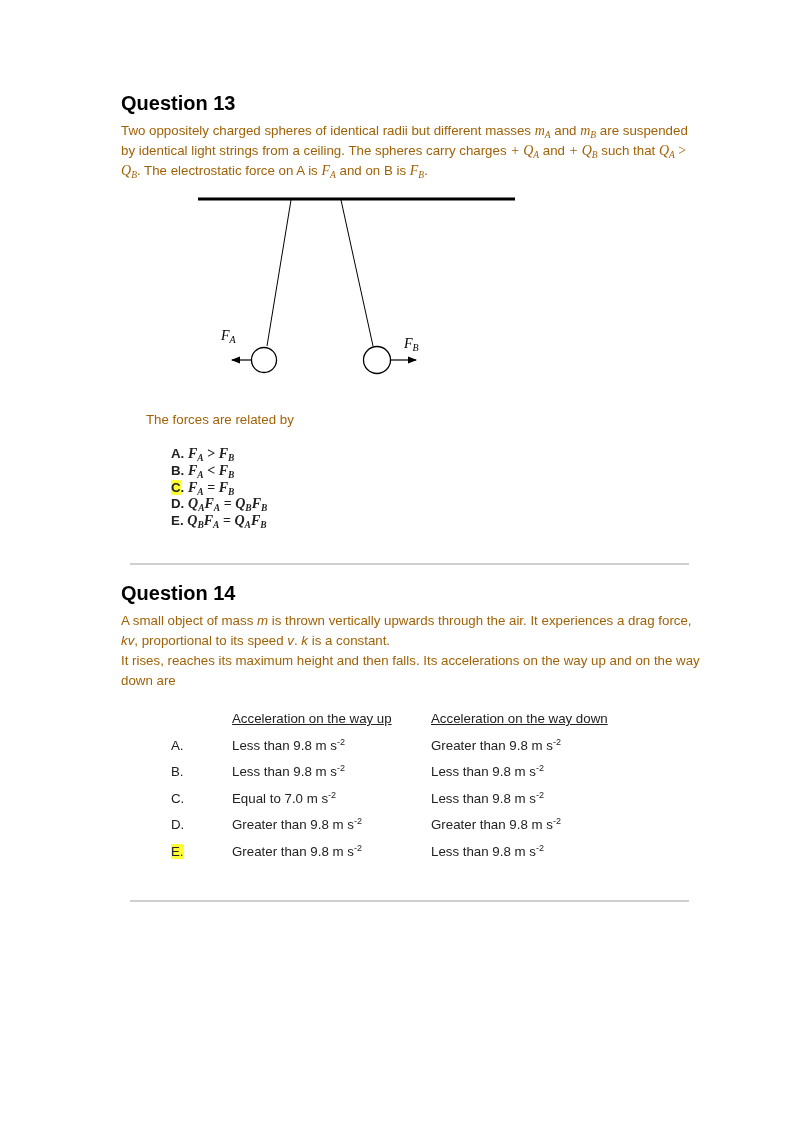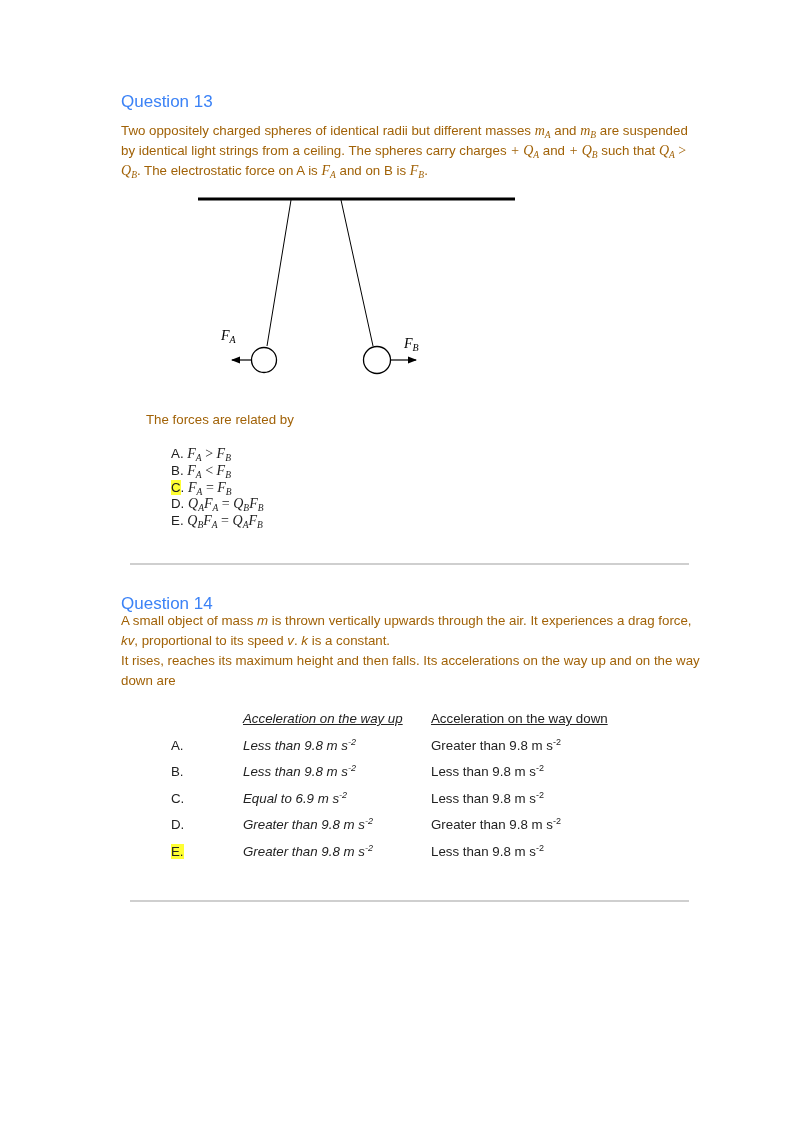--- a/index.html
+++ b/index.html
@@ -1,32 +1,32 @@
 <!DOCTYPE html>
 <html><head>
 <meta charset="utf-8">
 <style>
   html, body { margin:0; padding:0; background:#ffffff; }
   body { width:794px; height:1123px; position:relative; overflow:hidden;
          font-family:"Liberation Sans", sans-serif; color:#222; }
-  .q-title { position:absolute; left:121px; font-size:17px; font-weight:normal; color:#3b82f6; }
+  .q-title { position:absolute; left:121px; font-size:20px; font-weight:bold; color:#000000; }
   .para { position:absolute; left:121px; width:580px; font-size:13.3px; line-height:20px; color:#a16207; }
   .m { font-family:"Liberation Serif", serif; font-style:italic; font-size:14px; }
   .m sub { font-size:9.5px; vertical-align:-3px; line-height:0; }
   .nm { font-family:"Liberation Serif", serif; font-style:normal; font-size:14px; }
   .hl { background:#ffff33; }
   .opts { position:absolute; left:171px; top:446px; font-size:13.3px; line-height:16.8px; }
-  .opt-line { white-space:nowrap; }
+  .opt-line { white-space:nowrap;font-weight:bold; }
   .divider { position:absolute; left:130px; width:559px; height:2px; background:#cfcfcf; }
   .diag { position:absolute; left:190px; top:190px; }
   .tbl { position:absolute; left:171px; top:711px; font-size:13.3px; }
   .row { position:relative; height:26.5px; white-space:nowrap; }
   .cell { position:absolute; top:0; }
   .c0 { left:0; }
-  .c1 { left:72px;font-style:italic; }
+  .c1 { left:61px; }
   .c2 { left:260px; }
   .hdr .cell { text-decoration:underline; }
   sup.unit { font-size:9px; vertical-align:5px; line-height:0; }
 </style>
 </head>
 <body>
 
 <div class="q-title" style="top:92px;">Question 13</div>
 
 <div class="para" style="top:121px;">
@@ -55,21 +55,21 @@
 <div class="opts">
   <div class="opt-line"><span>A</span><span>.</span> <span class="m"><span>F</span><sub>A</sub><span class="nm"> &gt; </span><span>F</span><sub>B</sub></span></div>
   <div class="opt-line"><span>B</span><span>.</span> <span class="m"><span>F</span><sub>A</sub><span class="nm"> &lt; </span><span>F</span><sub>B</sub></span></div>
   <div class="opt-line"><span class="hl">C</span><span>.</span> <span class="m"><span>F</span><sub>A</sub><span class="nm"> = </span><span>F</span><sub>B</sub></span></div>
   <div class="opt-line"><span>D</span><span>.</span> <span class="m"><span>Q</span><sub>A</sub><span>F</span><sub>A</sub><span class="nm"> = </span><span>Q</span><sub>B</sub><span>F</span><sub>B</sub></span></div>
   <div class="opt-line"><span>E</span><span>.</span> <span class="m"><span>Q</span><sub>B</sub><span>F</span><sub>A</sub><span class="nm"> = </span><span>Q</span><sub>A</sub><span>F</span><sub>B</sub></span></div>
 </div>
 
 <div class="divider" style="top:563px;"></div>
 
-<div class="q-title" style="top:594px;">Question 14</div>
+<div class="q-title" style="top:582px;">Question 14</div>
 
 <div class="para" style="top:611px;">
   <span>A small object of mass </span><i>m</i><span> is thrown vertically upwards through the air. It experiences a drag force, </span><i>kv</i><span>, proportional to its speed </span><i>v</i><span>.  </span><i>k</i><span> is a constant.</span><br>
   <span>It rises, reaches its maximum height and then falls. Its accelerations on the way up and on the way down are</span>
 </div>
 
 <div class="tbl">
   <div class="row hdr">
     <span class="cell c1">Acceleration on the way up</span>
     <span class="cell c2">Acceleration on the way down</span>
@@ -79,21 +79,21 @@
     <span class="cell c1"><span>Less than 9.8 m s</span><sup class="unit">-2</sup></span>
     <span class="cell c2"><span>Greater than 9.8 m s</span><sup class="unit">-2</sup></span>
   </div>
   <div class="row">
     <span class="cell c0">B.</span>
     <span class="cell c1"><span>Less than 9.8 m s</span><sup class="unit">-2</sup></span>
     <span class="cell c2"><span>Less than 9.8 m s</span><sup class="unit">-2</sup></span>
   </div>
   <div class="row">
     <span class="cell c0">C.</span>
-    <span class="cell c1"><span>Equal to 6.9 m s</span><sup class="unit">-2</sup></span>
+    <span class="cell c1"><span>Equal to 7.0 m s</span><sup class="unit">-2</sup></span>
     <span class="cell c2"><span>Less than 9.8 m s</span><sup class="unit">-2</sup></span>
   </div>
   <div class="row">
     <span class="cell c0">D.</span>
     <span class="cell c1"><span>Greater than 9.8 m s</span><sup class="unit">-2</sup></span>
     <span class="cell c2"><span>Greater than 9.8 m s</span><sup class="unit">-2</sup></span>
   </div>
   <div class="row">
     <span class="cell c0 hl">E.</span>
     <span class="cell c1"><span>Greater than 9.8 m s</span><sup class="unit">-2</sup></span>

